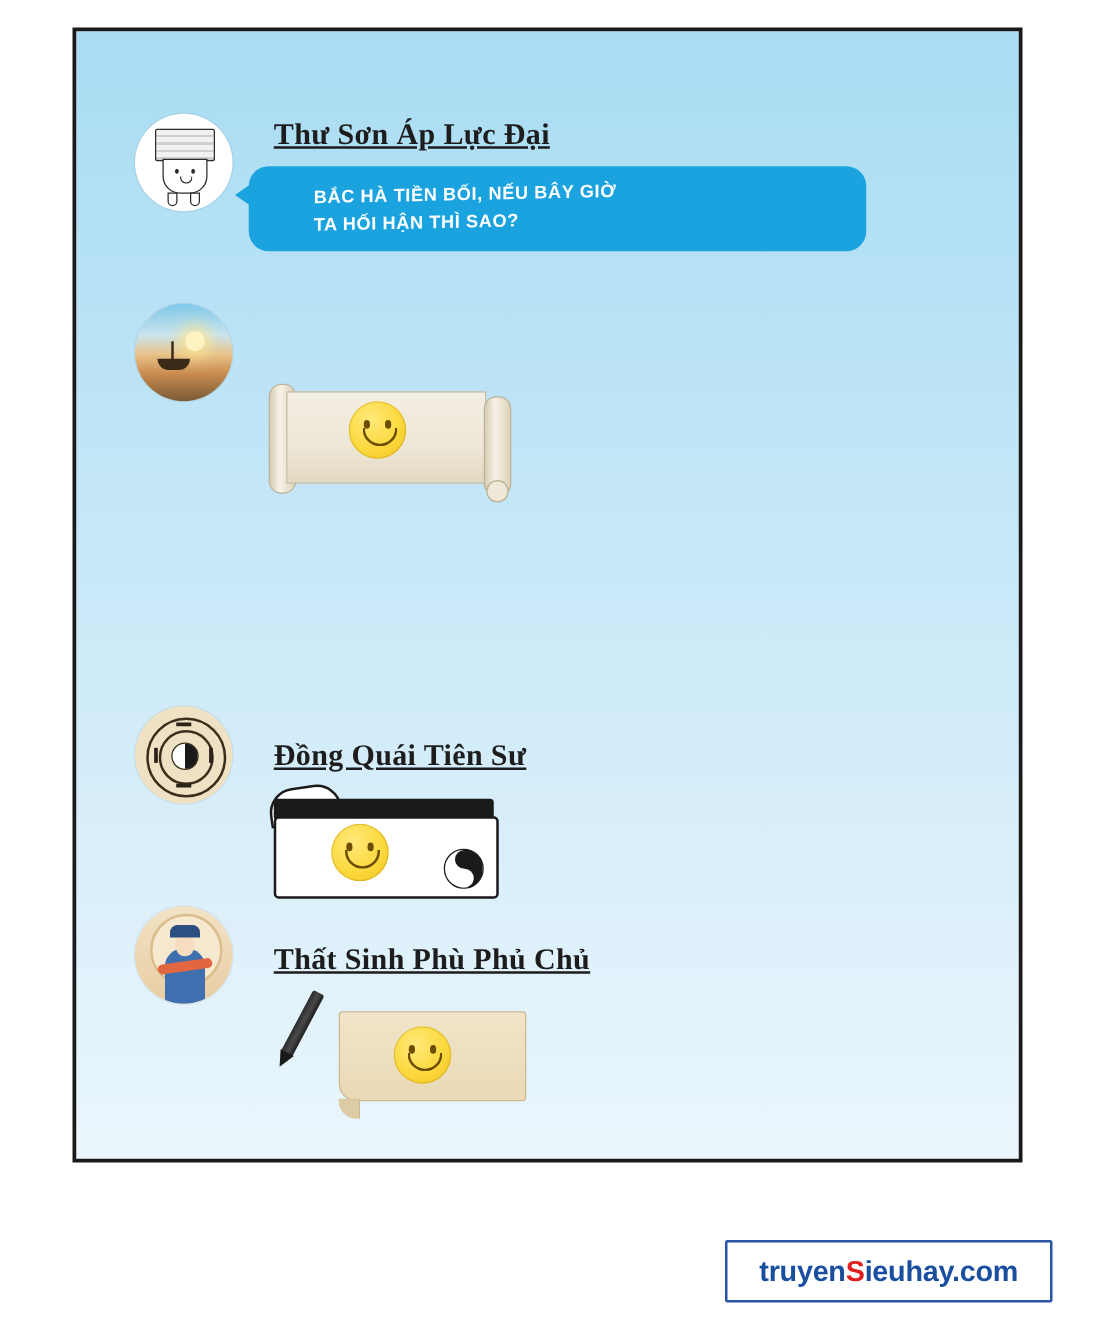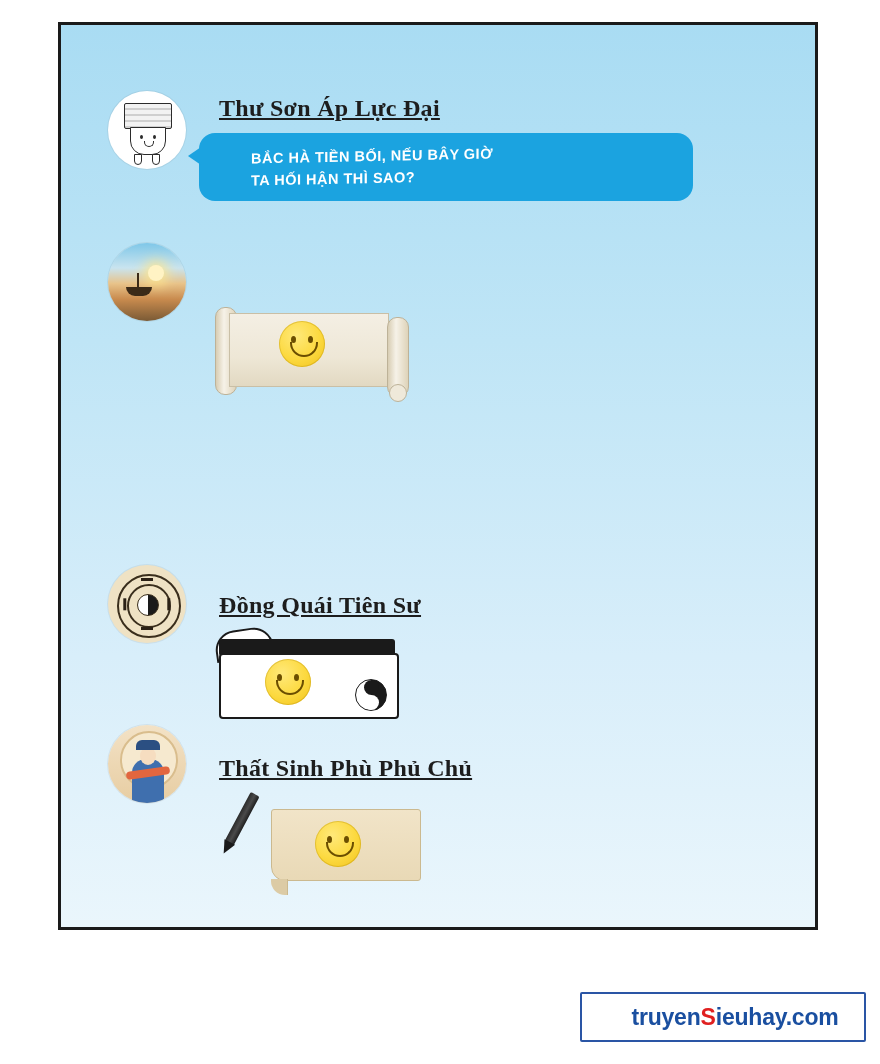--- a/index.html
+++ b/index.html
@@ -290,21 +290,20 @@
     left: 580px;
     top: 992px;
     width: 258px;
     height: 46px;
     border: 2px solid #2a55a5;
     background: #ffffff;
     display: flex;
     align-items: center;
     justify-content: center;
     border-radius: 2px;
-    padding-left: 24px;
   }
   .logo-text {
     font-size: 23px;
     font-weight: bold;
     letter-spacing: -0.2px;
     font-family: "Liberation Sans", sans-serif;
   }
   .logo-blue { color: #1a4fa0; }
   .logo-red  { color: #e02020; }
 </style>

